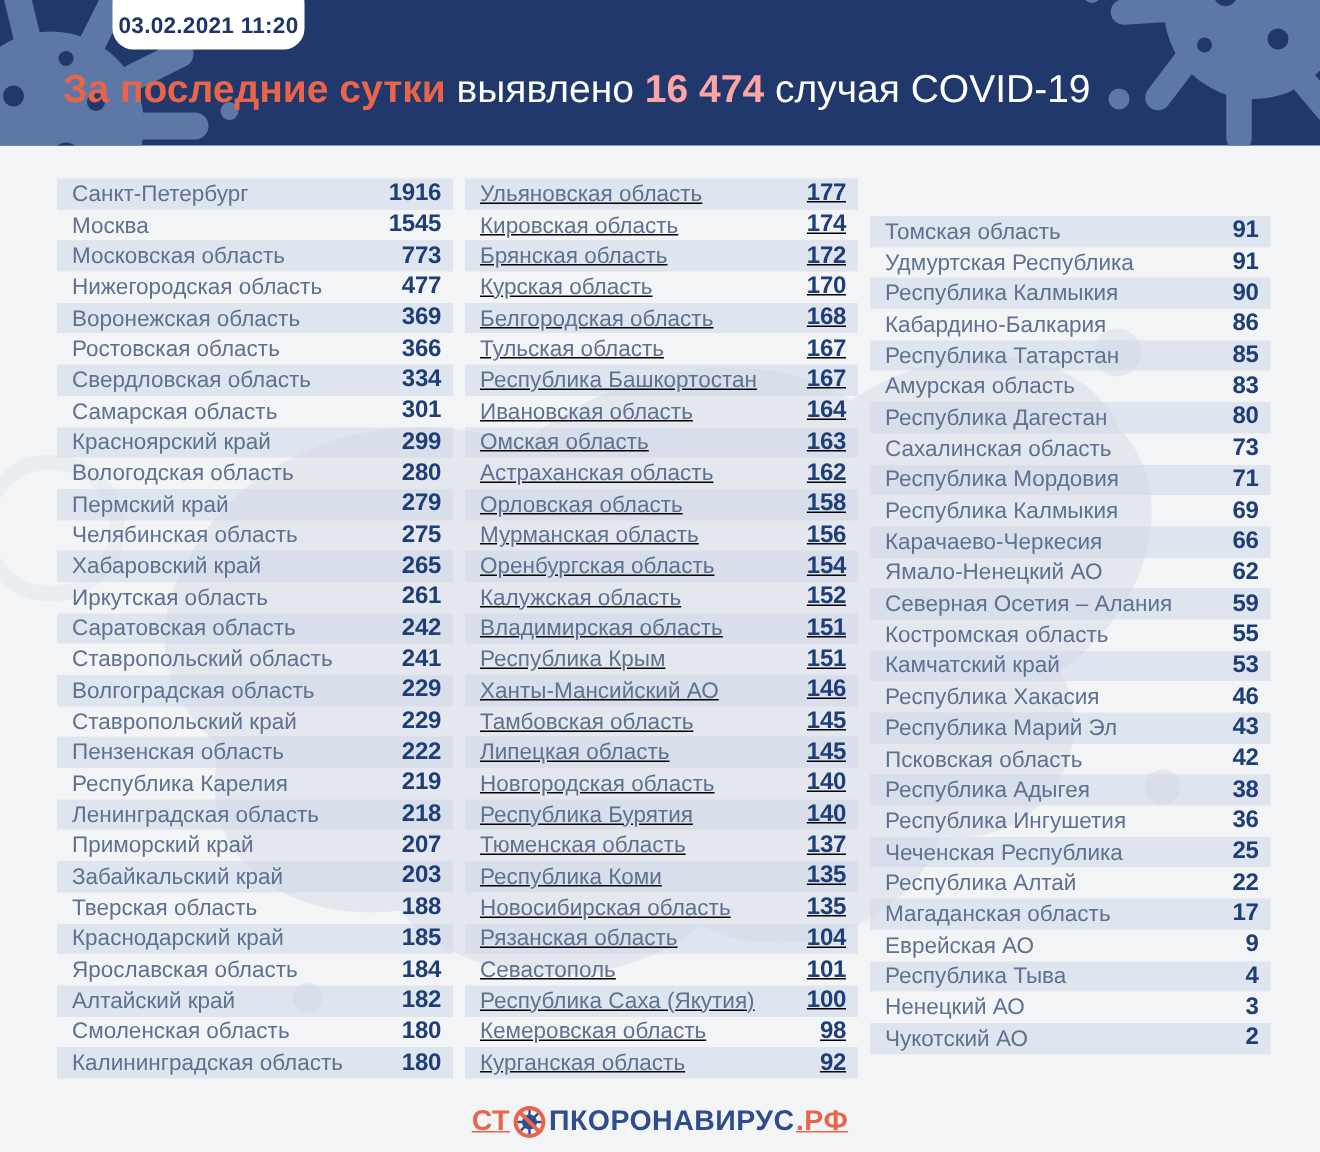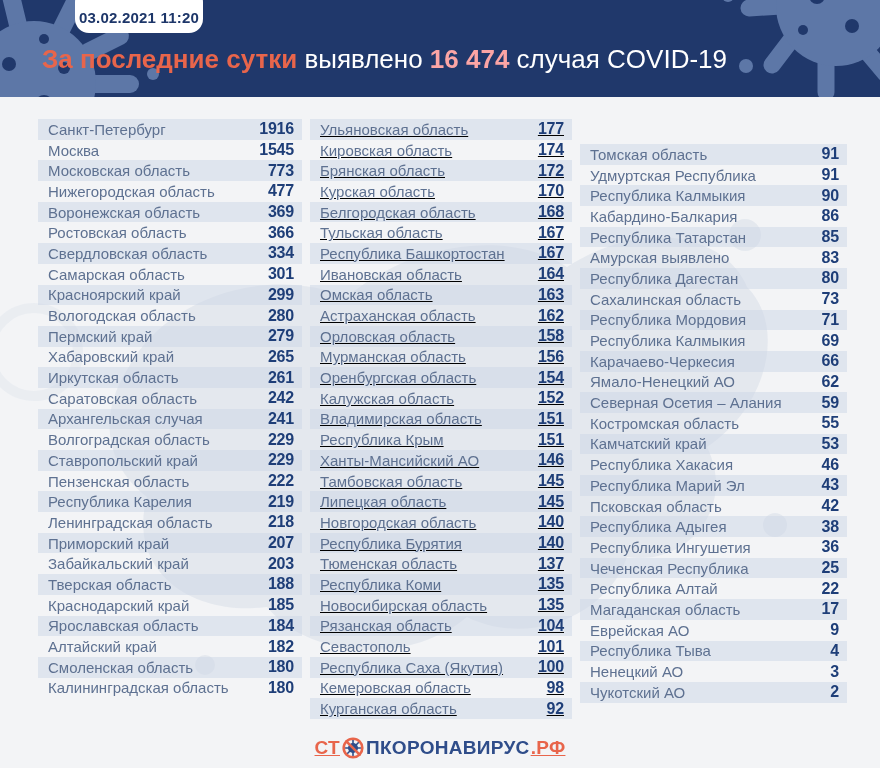--- a/index.html
+++ b/index.html
@@ -167,33 +167,37 @@
       </div>
       <div class="row">
         <span class="rname">Вологодская область</span>
         <span class="rval">280</span>
       </div>
       <div class="row">
         <span class="rname">Пермский край</span>
         <span class="rval">279</span>
       </div>
       <div class="row">
+        <span class="rname">Челябинская область</span>
+        <span class="rval">275</span>
+      </div>
+      <div class="row">
         <span class="rname">Хабаровский край</span>
         <span class="rval">265</span>
       </div>
       <div class="row">
         <span class="rname">Иркутская область</span>
         <span class="rval">261</span>
       </div>
       <div class="row">
         <span class="rname">Саратовская область</span>
         <span class="rval">242</span>
       </div>
       <div class="row">
-        <span class="rname">Архангельская случая</span>
+        <span class="rname">Ставропольский область</span>
         <span class="rval">241</span>
       </div>
       <div class="row">
         <span class="rname">Волгоградская область</span>
         <span class="rval">229</span>
       </div>
       <div class="row">
         <span class="rname">Ставропольский край</span>
         <span class="rval">229</span>
       </div>
@@ -375,21 +379,21 @@
       </div>
       <div class="row">
         <span class="rname">Кабардино-Балкария</span>
         <span class="rval">86</span>
       </div>
       <div class="row">
         <span class="rname">Республика Татарстан</span>
         <span class="rval">85</span>
       </div>
       <div class="row">
-        <span class="rname">Амурская выявлено</span>
+        <span class="rname">Амурская область</span>
         <span class="rval">83</span>
       </div>
       <div class="row">
         <span class="rname">Республика Дагестан</span>
         <span class="rval">80</span>
       </div>
       <div class="row">
         <span class="rname">Сахалинская область</span>
         <span class="rval">73</span>
       </div>

